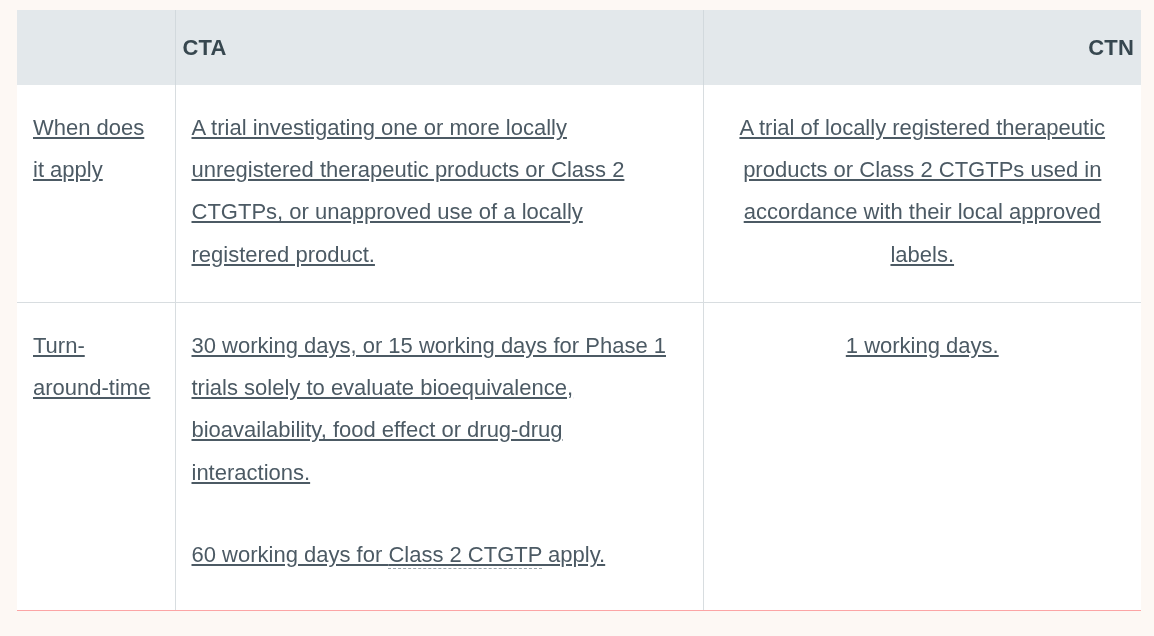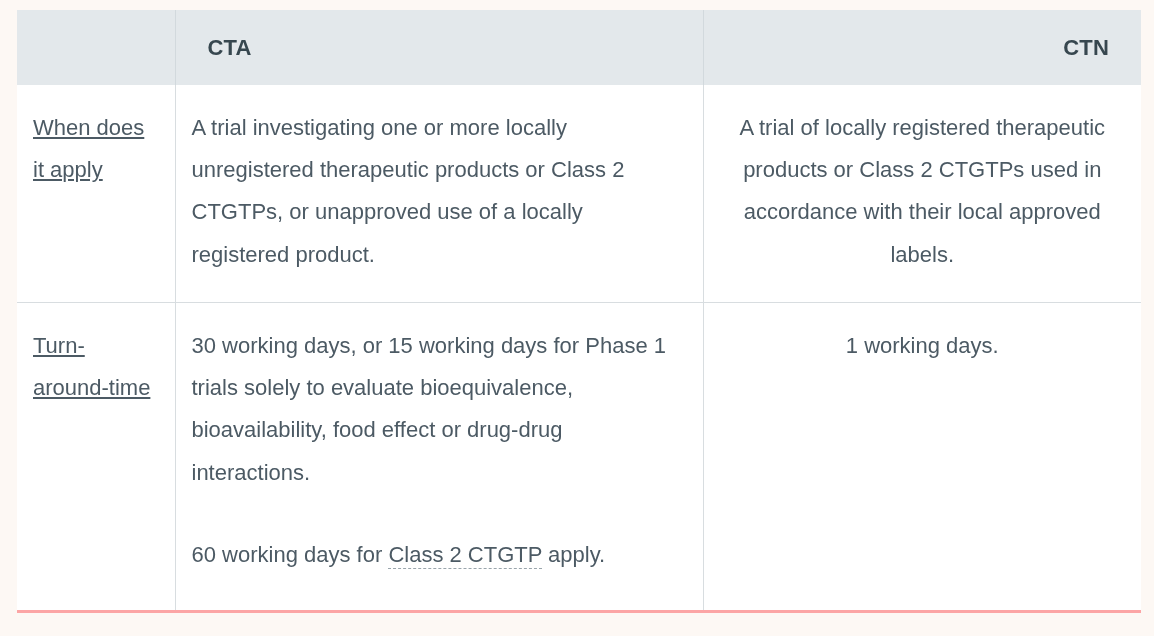--- a/index.html
+++ b/index.html
@@ -41,21 +41,21 @@
   table.comparison col.col-cta    { width: 528px; }
   table.comparison col.col-ctn    { width: 438px; }
 
   table.comparison thead tr {
     background: #e3e8eb;
   }
 
   table.comparison thead th {
     background: #e3e8eb;
     height: 75px;
-    padding: 0 32px;
+    padding: 0 7px;
     text-align: left;
     vertical-align: middle;
     font-size: 22px;
     font-weight: bold;
     color: #37474f;
     letter-spacing: 0.2px;
     border: 0;
     border-right: 1px solid #d2d9dd;
   }
   table.comparison thead th.head-empty {
@@ -74,31 +74,32 @@
     color: #4c5a64;
     border-right: 1px solid #d8dde0;
     border-bottom: 1px solid #d8dde0;
     background: #ffffff;
   }
   table.comparison tbody td.cell-ctn {
     border-right: 0;
     text-align: center;
   }
   table.comparison tbody tr:last-child td {
-    border-bottom: 3px solid #fca5a5;
+    border-bottom: 1px solid #fca5a5;
   }
 
   td.cell-label {
     color: #4c5a64;
     word-break: break-word;
     text-decoration: underline;
   }
 
   .para {
     margin: 0;
+    text-decoration: underline;
   }
   .para + .para {
     margin-top: 40px;
   }
 
   .abbr-term {
     border-bottom: 1px dashed #9aa5ac;
     padding-bottom: 1px;
     cursor: help;
     text-align: center;

